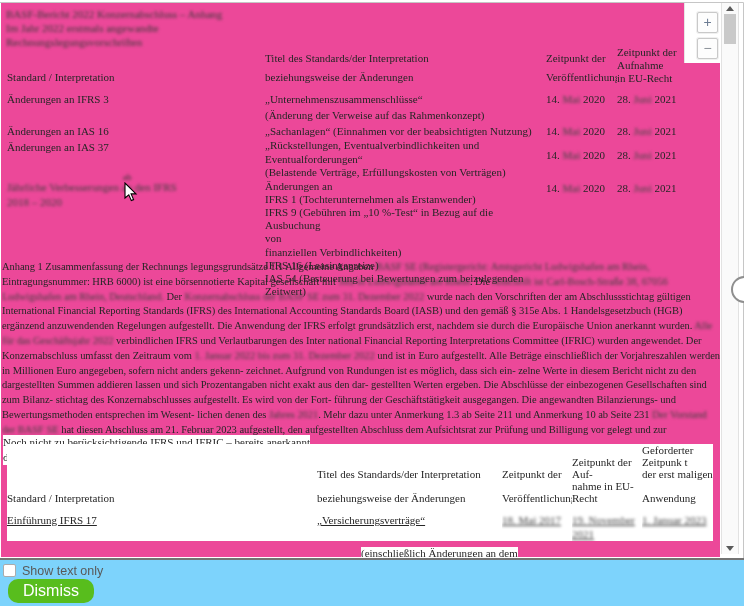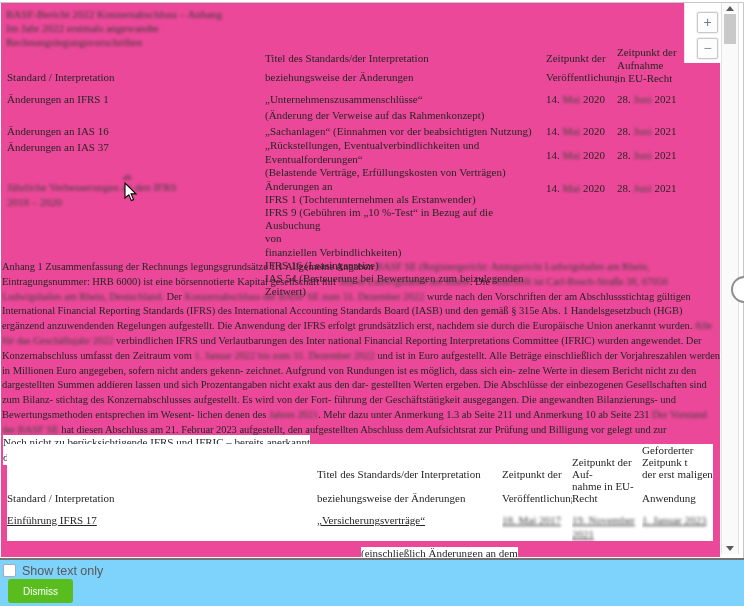--- a/index.html
+++ b/index.html
@@ -72,21 +72,21 @@
 
   .handle{position:absolute;left:731px;top:276px;width:27px;height:27px;border-radius:50%;
     border:2px solid #8f8f8f;background:#fff;box-sizing:border-box;z-index:5;}
 
   
   .bottom-bar{position:absolute;left:0;top:558px;width:721px;height:46px;background:#7dd3fc;border-top:2px solid #737373;padding-left:48px;}
   .cb{position:absolute;left:3px;top:4px;width:13px;height:13px;appearance:none;-webkit-appearance:none;
     border:1px solid #ababab;border-radius:2px;background:#fff;margin:0;cursor:pointer;}
   .cb-label{position:absolute;left:22px;top:4px;font-size:12.5px;color:#595959;cursor:pointer;}
   .dismiss{position:absolute;left:8px;top:19px;height:24px;padding:0 15px;
-    background:#58bd1d;color:#ffffff;border:0;border-radius:3px;font-size:10px;
+    background:#58bd1d;color:#ffffff;border:0;border-radius:10px;font-size:16px;
     font-family:"Liberation Sans",sans-serif;cursor:pointer;}
 
   .cursor{position:absolute;left:124px;top:182px;z-index:10;pointer-events:none;}
 </style>
 </head>
 <body>
 
 <div class="frame"></div>
 
 <div class="doc-pane">
@@ -110,21 +110,21 @@
       <td rowspan="2" class="pre wrap4">Zeitpunkt der
 Aufnahme
 in EU-Recht</td>
     </tr>
     <tr class="hr2">
       <td>Standard / Interpretation</td>
       <td>beziehungsweise der Änderungen</td>
       <td>Veröffentlichung</td>
     </tr>
     <tr class="dr r0">
-      <td>Änderungen an IFRS 1</td>
+      <td>Änderungen an IFRS 3</td>
       <td class="pre">„Unternehmenszusammenschlüsse“
 (Änderung der Verweise auf das Rahmenkonzept)</td>
       <td><span>14.</span> <span class="blur-soft">Mai</span> <span>2020</span></td>
       <td><span>28.</span> <span class="blur-soft">Juni</span> <span>2021</span></td>
     </tr>
     <tr class="dr r1">
       <td>Änderungen an IAS 16</td>
       <td class="pre">„Sachanlagen“ (Einnahmen vor der beabsichtigten Nutzung)</td>
       <td><span>14.</span> <span class="blur-soft">Mai</span> <span>2020</span></td>
       <td><span>28.</span> <span class="blur-soft">Juni</span> <span>2021</span></td>

